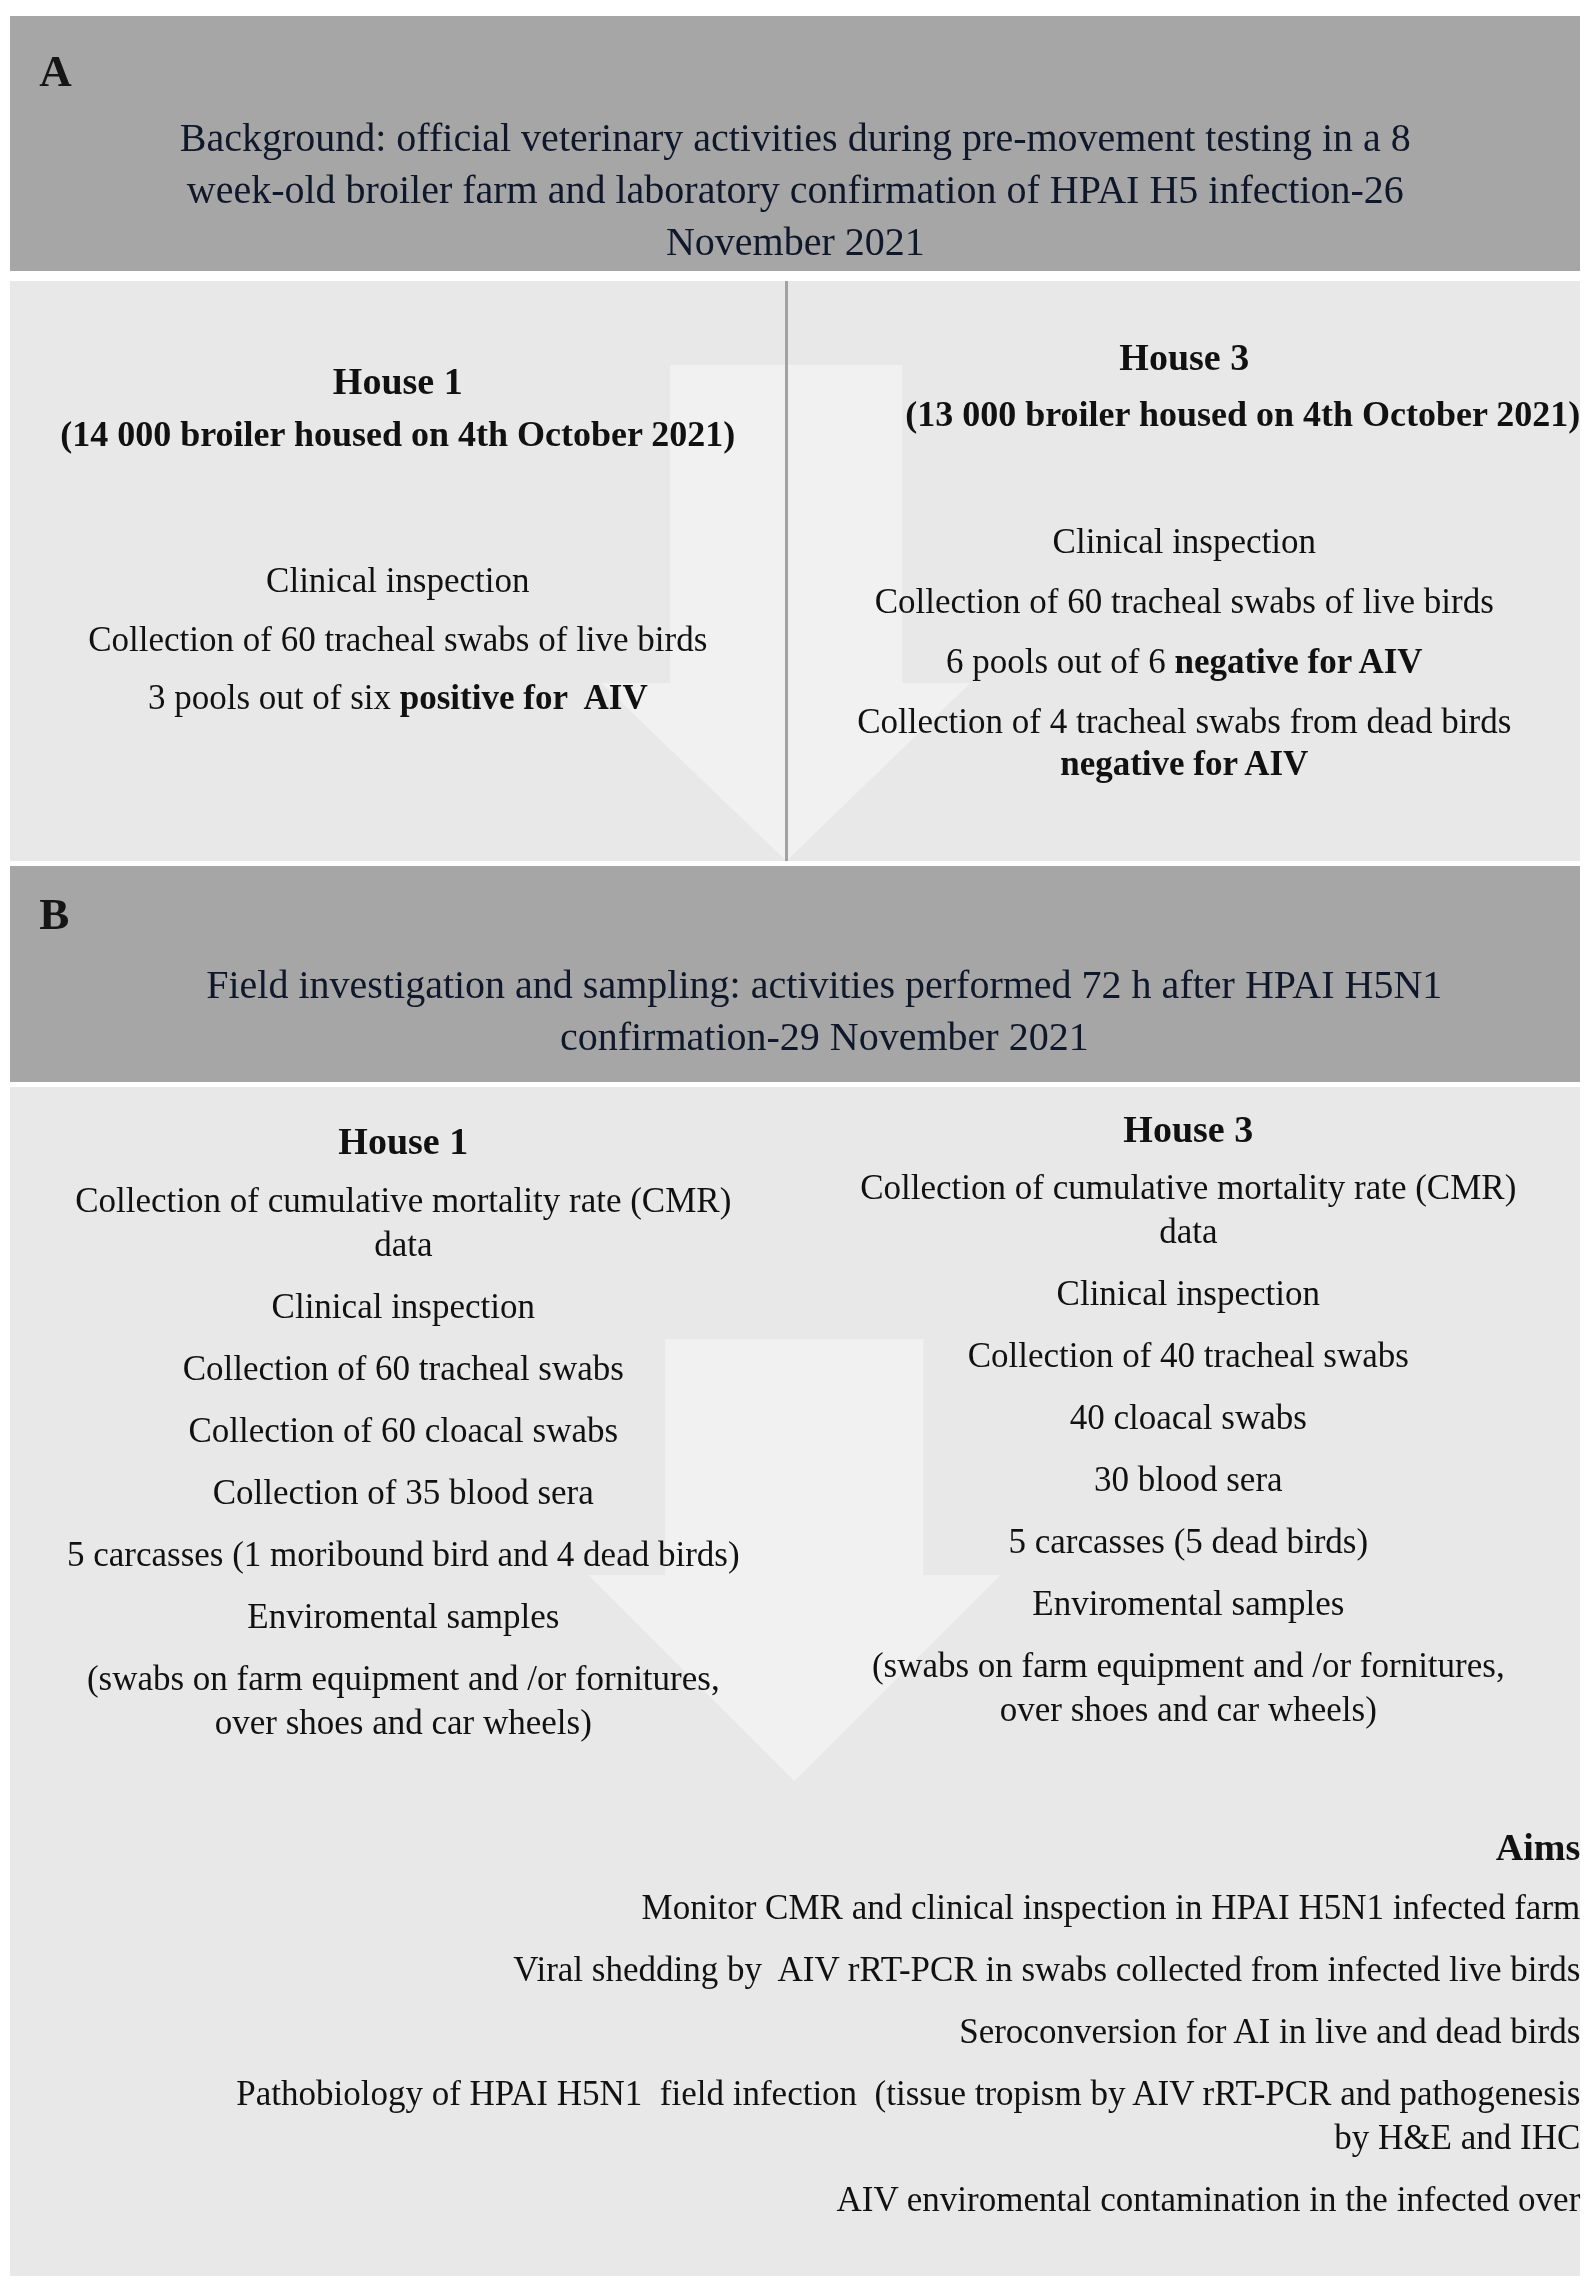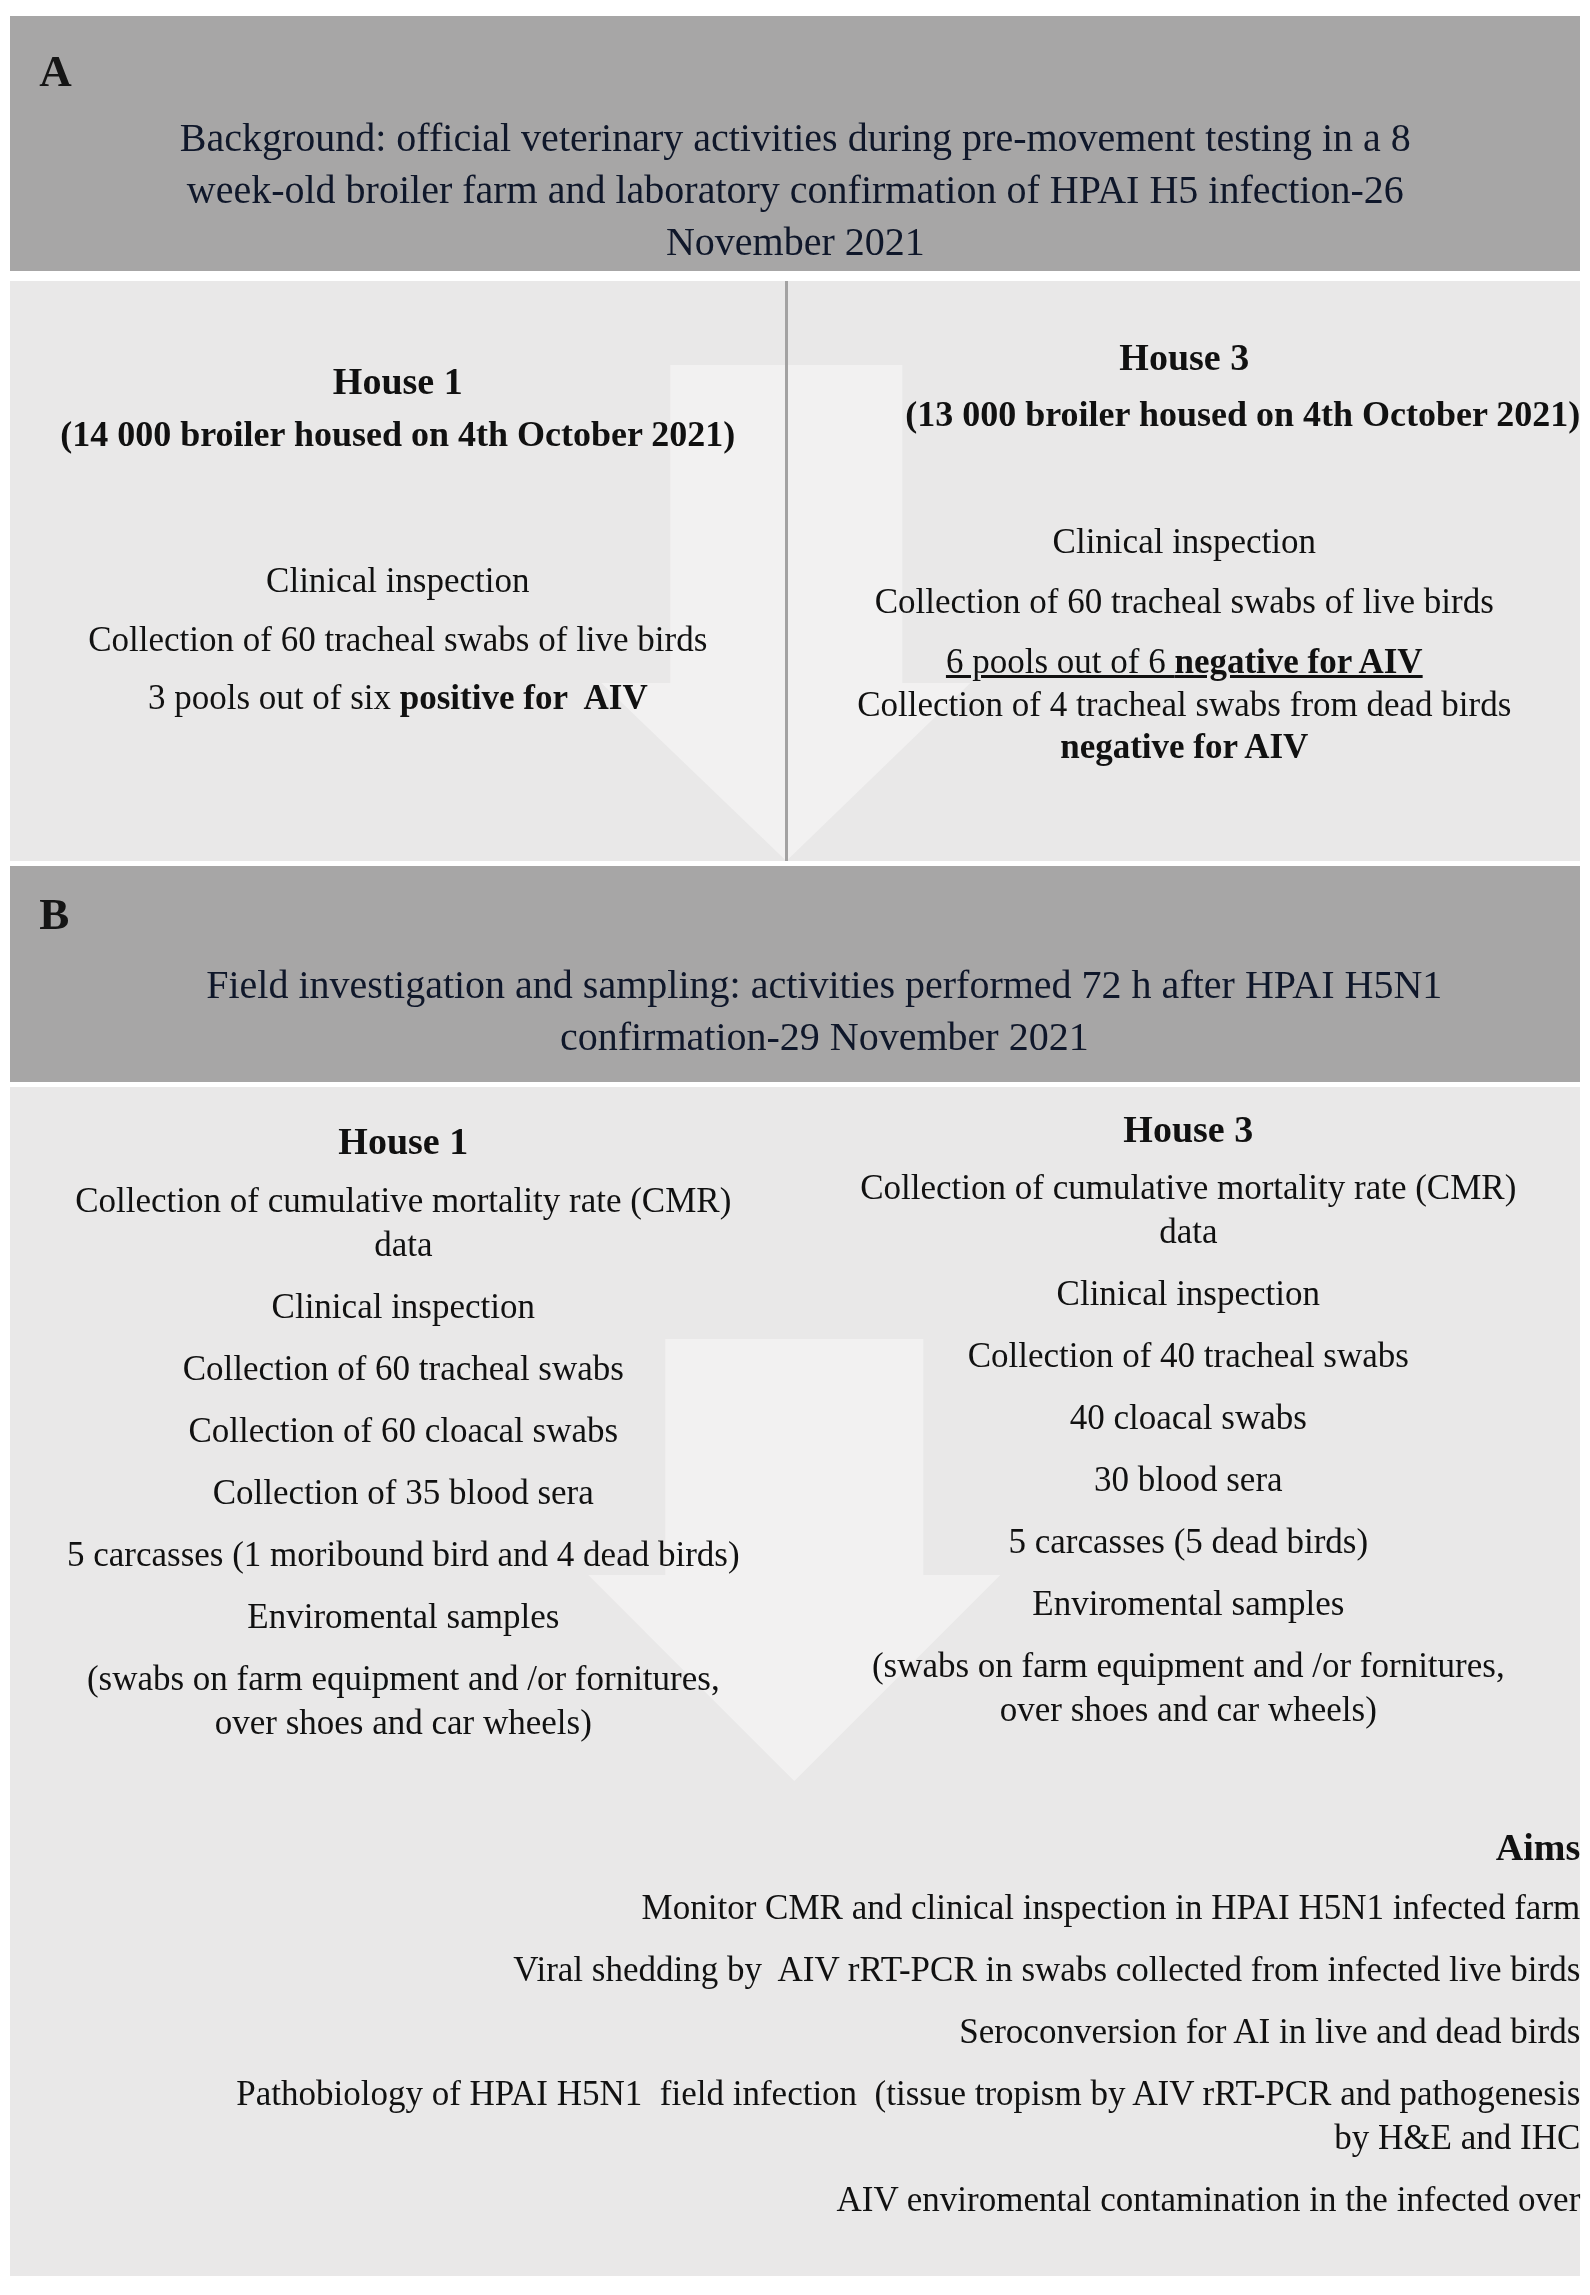--- a/index.html
+++ b/index.html
@@ -103,21 +103,21 @@
       <div class="line gap-a-left">Clinical inspection</div>
       <div class="line">Collection of 60 tracheal swabs of live birds</div>
       <div class="line"><span>3 pools out of six </span><span class="bold">positive for&nbsp; AIV</span></div>
     </div>
 
     <div class="col colA-right">
       <div class="house-heading">House 3</div>
       <div class="house-sub" style="margin-top:13.7px;text-align:right;">(13 000 broiler housed on 4th October 2021)</div>
       <div class="line gap-a-right" style="margin-bottom:17px;">Clinical inspection</div>
       <div class="line" style="margin-bottom:17px;">Collection of 60 tracheal swabs of live birds</div>
-      <div class="line" style="margin-bottom:0;text-decoration:underline;"><span>6 pools out of 6 </span><span class="bold">negative for AIV</span></div>
+      <div class="line" style="margin-bottom:17px;"><span>6 pools out of 6 </span><span class="bold">negative for AIV</span></div>
       <div class="line" style="margin-bottom:17px;">Collection of 4 tracheal swabs from dead birds</div>
       <div class="line bold tight">negative for AIV</div>
     </div>
   </div>
 
   <div class="panel-header hdr-b">
     <div class="panel-label" style="top:26px;">B</div>
     <div class="panel-title title-b">
       <div class="title-line">Field investigation and sampling: activities performed 72 h after HPAI H5N1</div>
       <div class="title-line">confirmation-29 November 2021</div>

